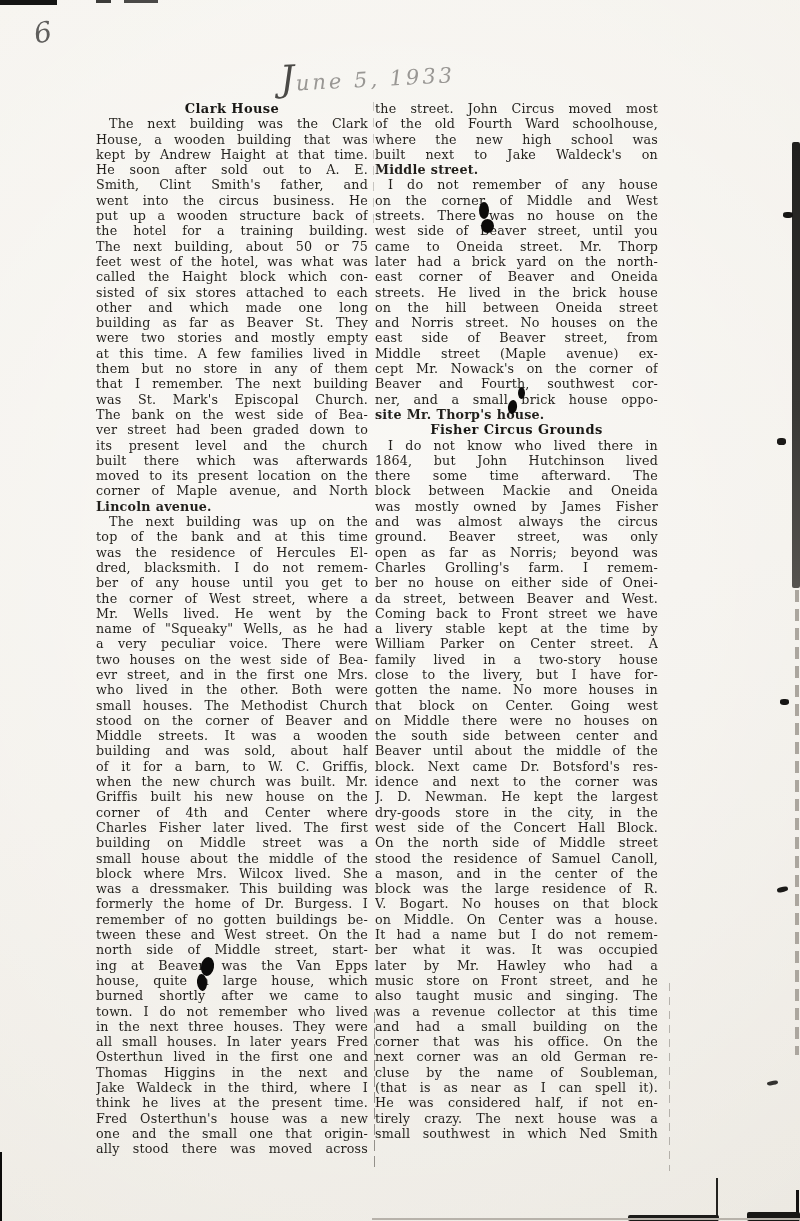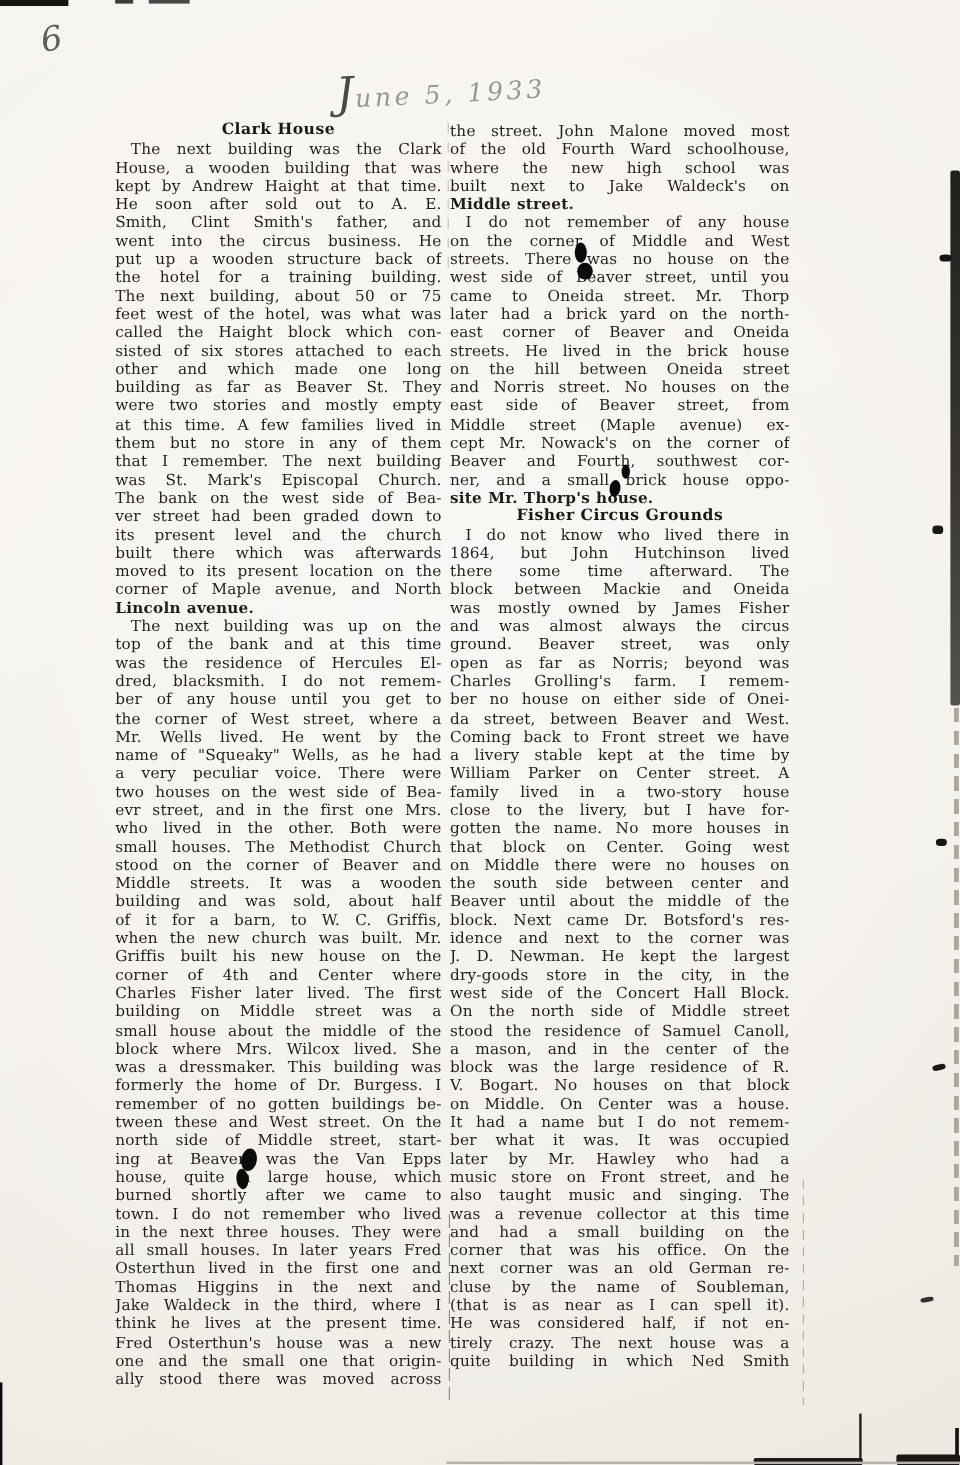--- a/index.html
+++ b/index.html
@@ -154,21 +154,21 @@
       <div class="line">all small houses. In later years Fred</div>
       <div class="line">Osterthun lived in the first one and</div>
       <div class="line">Thomas Higgins in the next and</div>
       <div class="line">Jake Waldeck in the third, where I</div>
       <div class="line">think he lives at the present time.</div>
       <div class="line">Fred Osterthun's house was a new</div>
       <div class="line">one and the small one that origin-</div>
       <div class="line">ally stood there was moved across</div>
     </div>
   <div class="col col-right">
-      <div class="line">the street. John Malone moved most</div>
+      <div class="line">the street. John Circus moved most</div>
       <div class="line">of the old Fourth Ward schoolhouse,</div>
       <div class="line">where the new high school was</div>
       <div class="line">built next to Jake Waldeck's on</div>
       <div class="line flush">Middle street.</div>
       <div class="line indent">I do not remember of any house</div>
       <div class="line">on the corner of Middle and West</div>
       <div class="line">streets. There was no house on the</div>
       <div class="line">west side of Beaver street, until you</div>
       <div class="line">came to Oneida street. Mr. Thorp</div>
       <div class="line">later had a brick yard on the north-</div>
@@ -221,21 +221,21 @@
       <div class="line">music store on Front street, and he</div>
       <div class="line">also taught music and singing. The</div>
       <div class="line">was a revenue collector at this time</div>
       <div class="line">and had a small building on the</div>
       <div class="line">corner that was his office. On the</div>
       <div class="line">next corner was an old German re-</div>
       <div class="line">cluse by the name of Soubleman,</div>
       <div class="line">(that is as near as I can spell it).</div>
       <div class="line">He was considered half, if not en-</div>
       <div class="line">tirely crazy. The next house was a</div>
-      <div class="line">quite building in which Ned Smith</div>
+      <div class="line">small southwest in which Ned Smith</div>
     </div>
 
   <div class="blot blot-1"></div>
   <div class="blot blot-2"></div>
   <div class="blot blot-3"></div>
   <div class="blot blot-4"></div>
   <div class="blot blot-5"></div>
   <div class="blot blot-6"></div>
 
   <div class="art smudge-top-1"></div>

